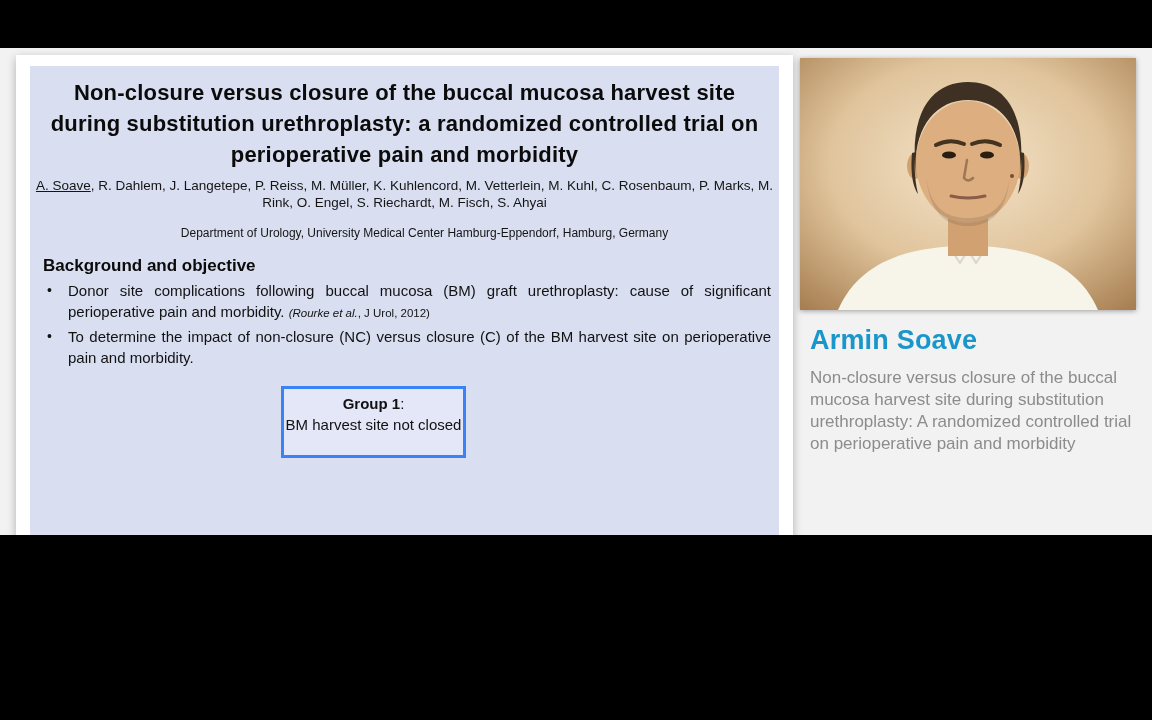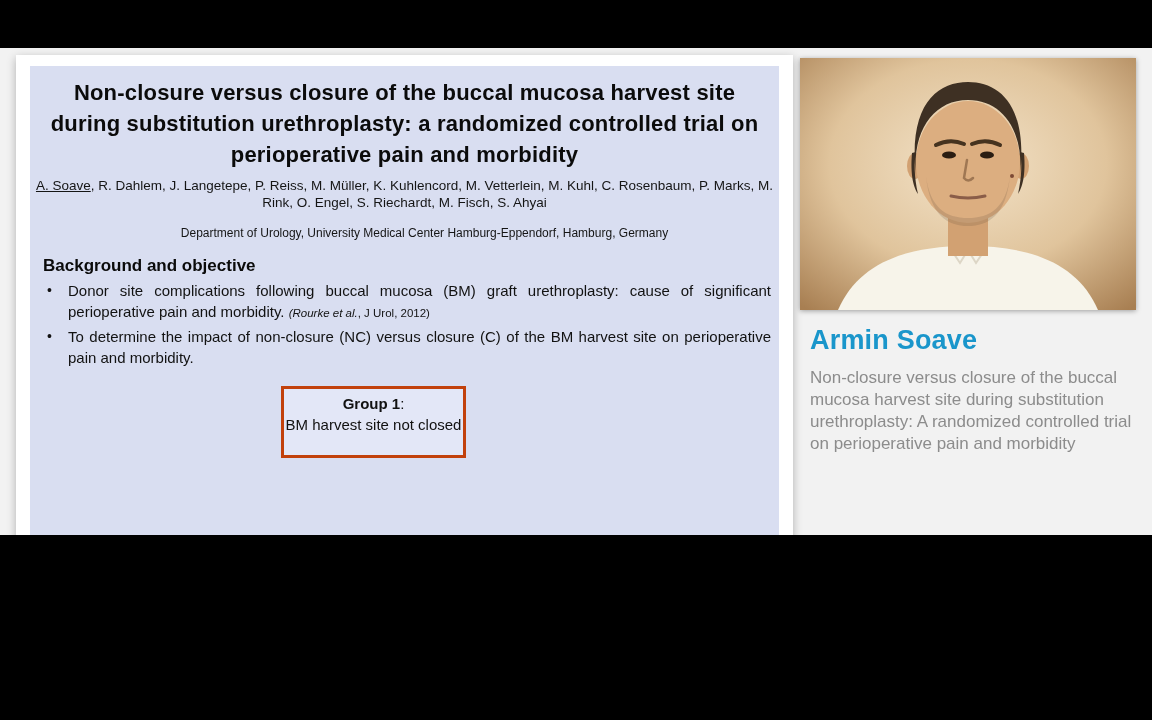--- a/index.html
+++ b/index.html
@@ -37,21 +37,21 @@
     position:relative; font-size:15px; line-height:21px; text-align:justify;
     color:#121212; margin-top:2px;
   }
   ul.bullets li::before {
     content:"\2022"; position:absolute; left:-21px; top:0; font-size:14px; color:#121212;
   }
   .cite { font-size:11.5px; white-space:nowrap; }
 
   .group-box {
     position:absolute; left:251px; top:320px; width:185px; height:72px;
-    border:3px solid #c2410c; background:#e3e7f7; text-align:center;
+    border:3px solid #3b82f6; background:#e3e7f7; text-align:center;
     font-size:15px; line-height:21px; padding-top:4px; color:#111;
   }
 
   .eau-logo {
     position:absolute; left:553px; top:499px; width:194px; height:39px;
     background:#7f1d1d; display:flex; align-items:flex-end; padding:0 11px;
   }
   .eau-wordmark { display:flex; align-items:baseline; }
   .eau-txt { font-size:26px; font-weight:bold; color:#ffffff; letter-spacing:0.5px; }
   .eau-year { font-size:18px; font-weight:bold; color:#f09a8c;margin-left:16px; }

